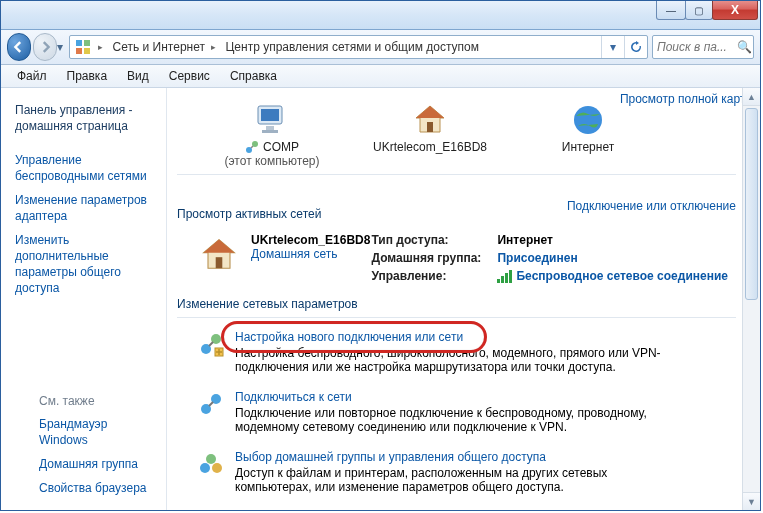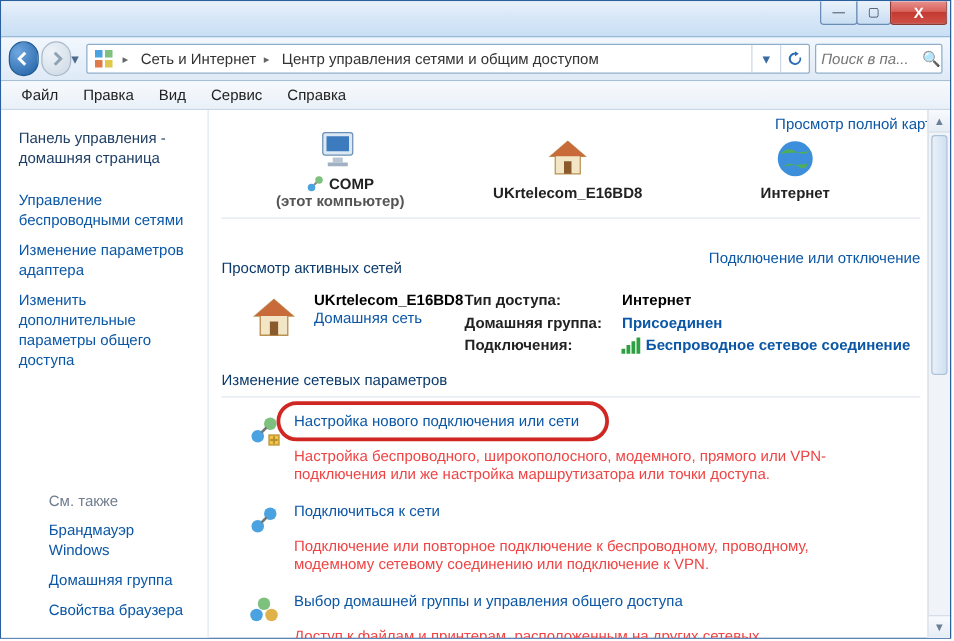--- a/index.html
+++ b/index.html
@@ -131,23 +131,22 @@
   .side-head { color: #1e3e63; padding: 4px 14px; line-height: 16px; }
   .side-gap { height: 10px; }
   .side-bottom { margin-top: auto; padding: 6px 0 10px 0; margin-left: 24px; }
   .side-sub { color: #707d8c; padding: 4px 14px; }
   
   .content {
     flex: 1; overflow: auto; position: relative;
     padding: 8px 10px 20px 10px;
   }
   .topmap {
-    display: flex; align-items: center; gap: 52px; padding: 4px 0 6px 30px;
+    display: flex; align-items: flex-start; gap: 28px; padding: 4px 0 6px 30px;
     position: relative;
-    font-weight: bold;
   }
   .view-full-map {
     position: absolute; right: 6px; top: 4px;
     color: #0b57a6; cursor: pointer;
   }
   .mapnode { text-align: center; width: 130px; }
   .mapnode .cap { color: #222; }
   .mapnode .sub { color: #555; }
   .mapicon { height: 40px; display: flex; align-items: center; justify-content: center; }
   .mapicon svg { width: 40px; height: 40px; }
@@ -173,21 +172,21 @@
   .signal span:nth-child(1){height:4px}
   .signal span:nth-child(2){height:7px}
   .signal span:nth-child(3){height:10px}
   .signal span:nth-child(4){height:13px}
   .hr { border-top: 1px solid #e0e7ef; margin: 6px 0; }
   .opt {
     display: flex; align-items: flex-start; gap: 10px; padding: 6px 0 10px 20px;
   }
   .opt-icon { width: 28px; height: 28px; flex: 0 0 28px; display:flex; align-items:center; justify-content:center; }
   .opt-title { color: #0b57a6; cursor: pointer; }
-  .opt-desc { color: #ef4444; margin-top: 14px; max-width: 440px; }
+  .opt-desc { color: #000000; margin-top: 2px; max-width: 440px; }
   .highlight-ring {
     position: absolute;
     border: 3px solid #d02722;
     border-radius: 16px;
     pointer-events: none;
     box-shadow: 0 0 1px rgba(0,0,0,.2) inset;
   }
   
   .vscroll {
     position: absolute; right: 0; top: 0; bottom: 0; width: 17px;
@@ -359,21 +358,21 @@
           <div>
             <div style="font-weight:bold">UKrtelecom_E16BD8</div>
             <div class="link">Домашняя сеть</div>
           </div>
         </div>
         <div class="kv" style="margin-left:auto; padding-top:8px; padding-right:8px;font-weight:bold;">
           <div class="k">Тип доступа:</div>
           <div>Интернет</div>
           <div class="k">Домашняя группа:</div>
           <div class="v">Присоединен</div>
-          <div class="k">Подключения:</div>
+          <div class="k">Управление:</div>
           <div class="v">
             <span class="signal">
                 <span></span>
                 <span></span>
                 <span></span>
                 <span></span>
               </span><span>Беспроводное сетевое соединение</span>
           </div>
         </div>
       </div>

